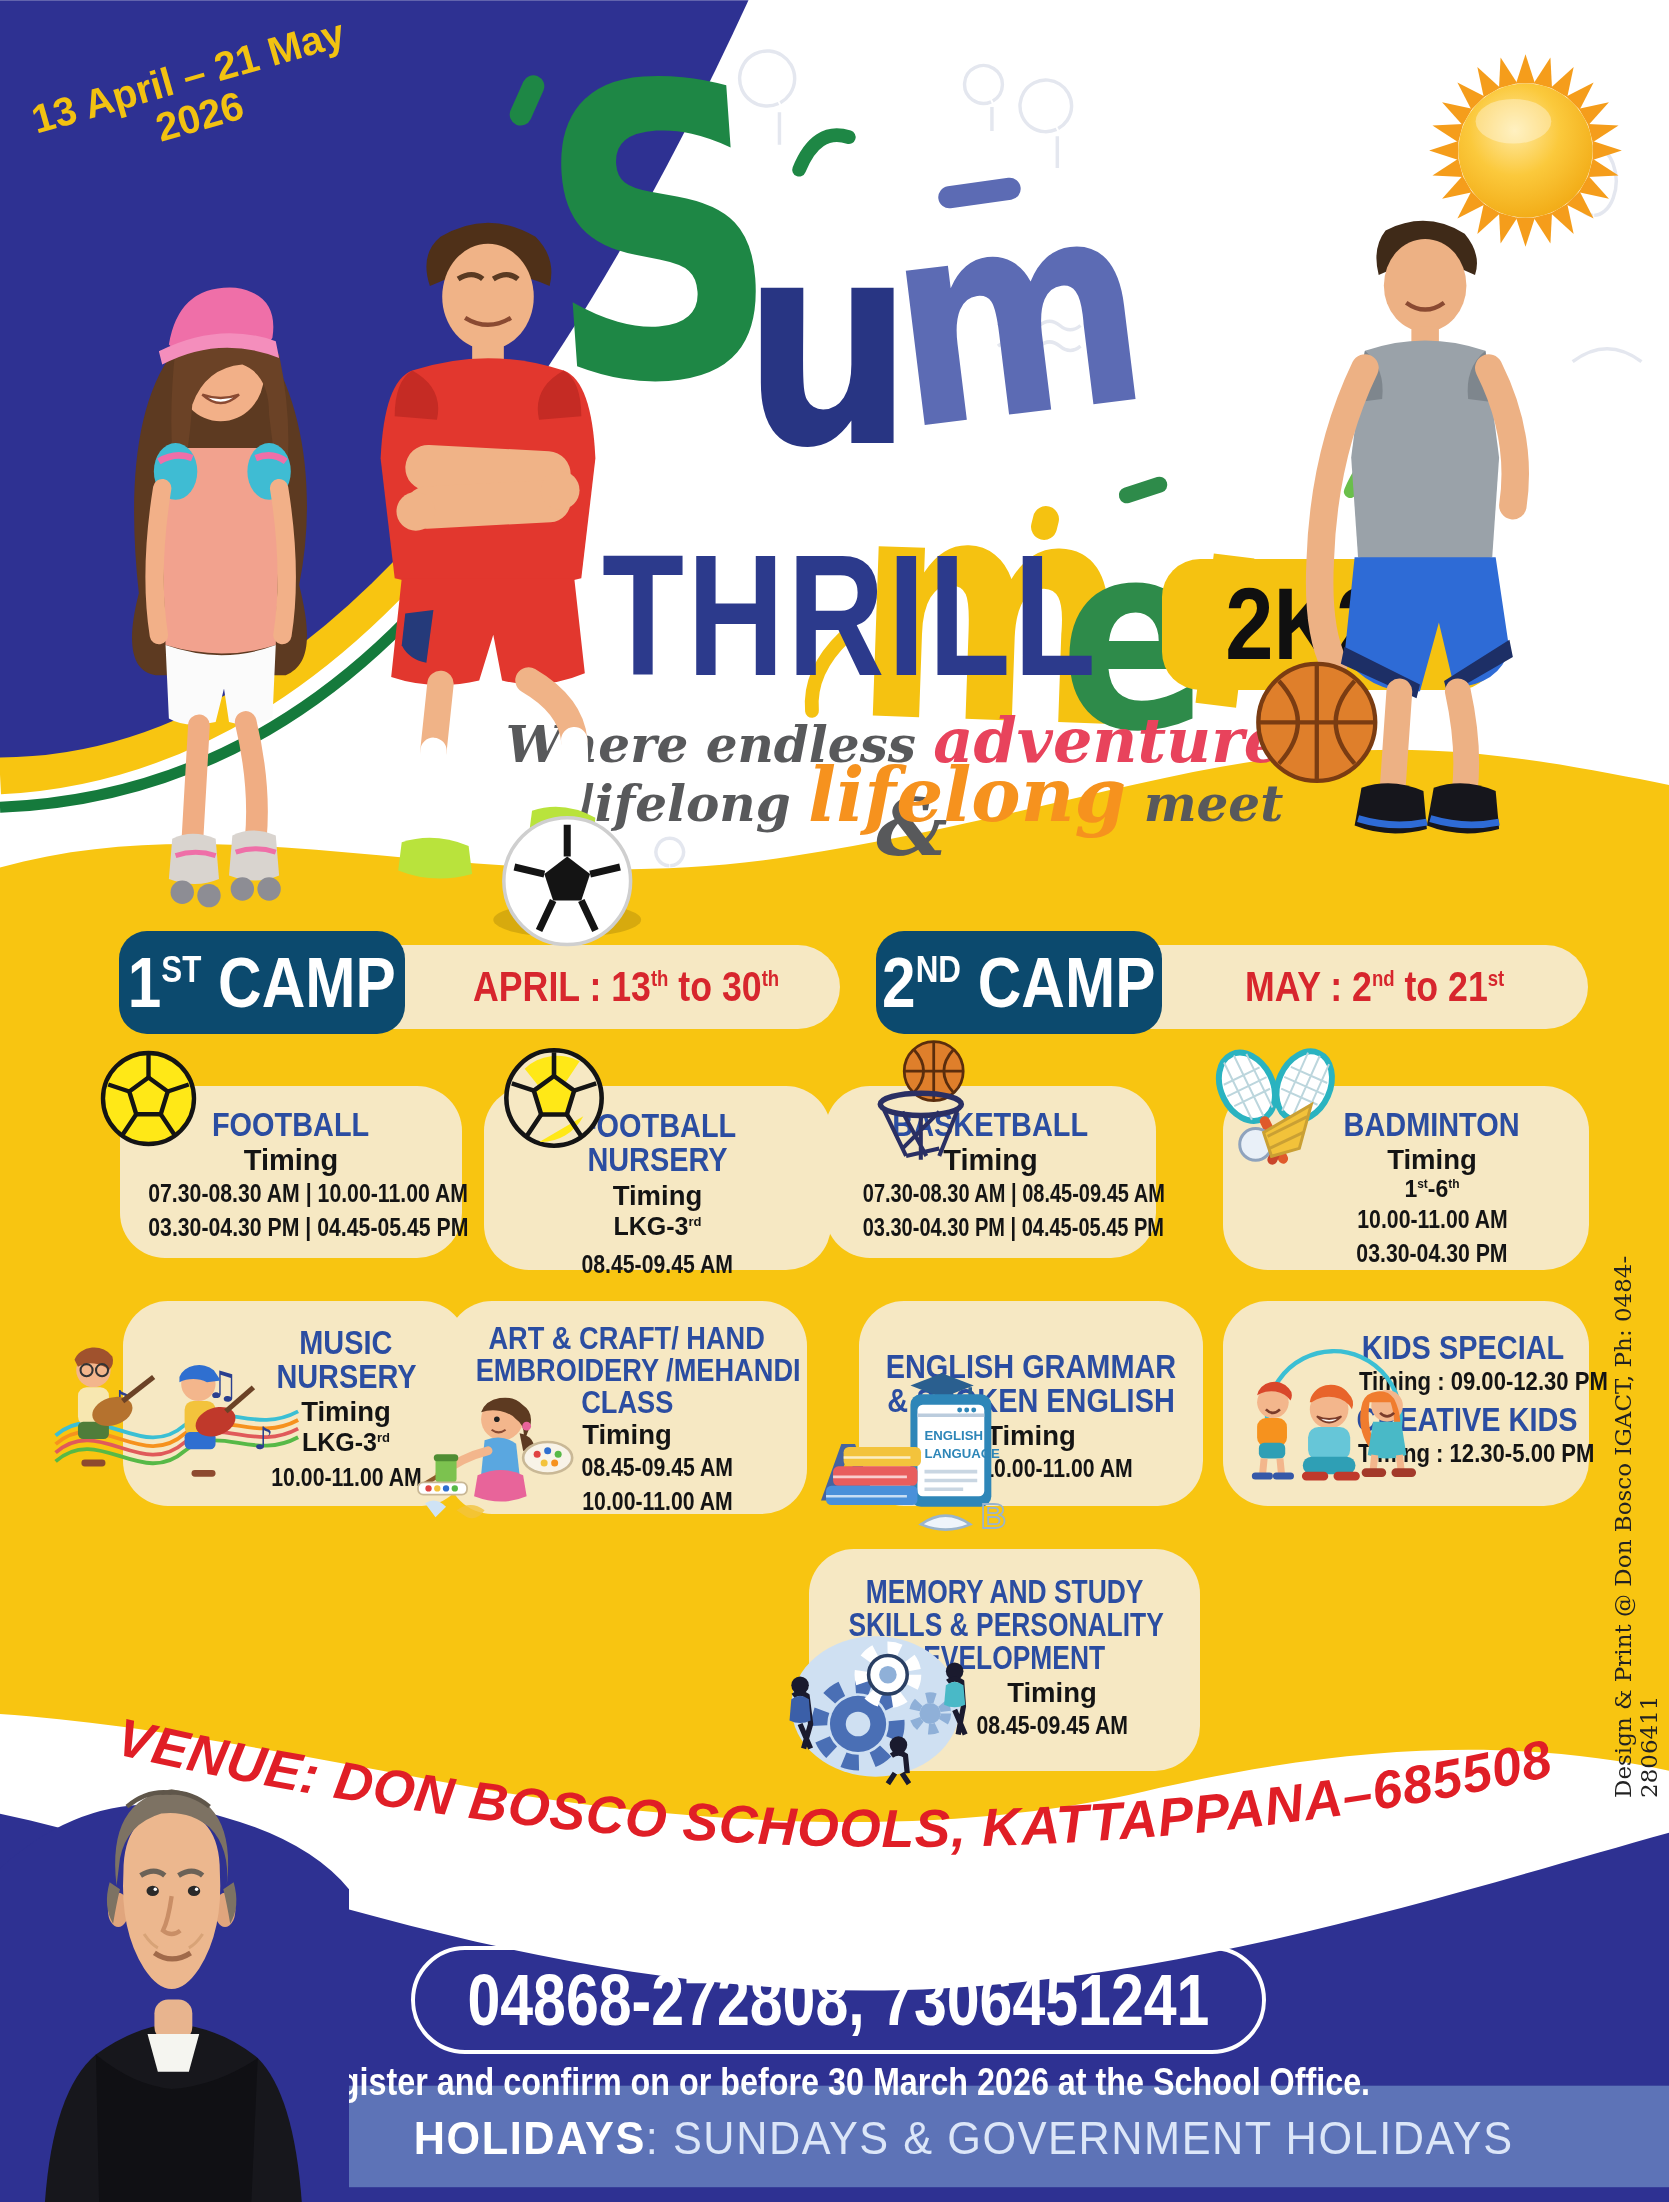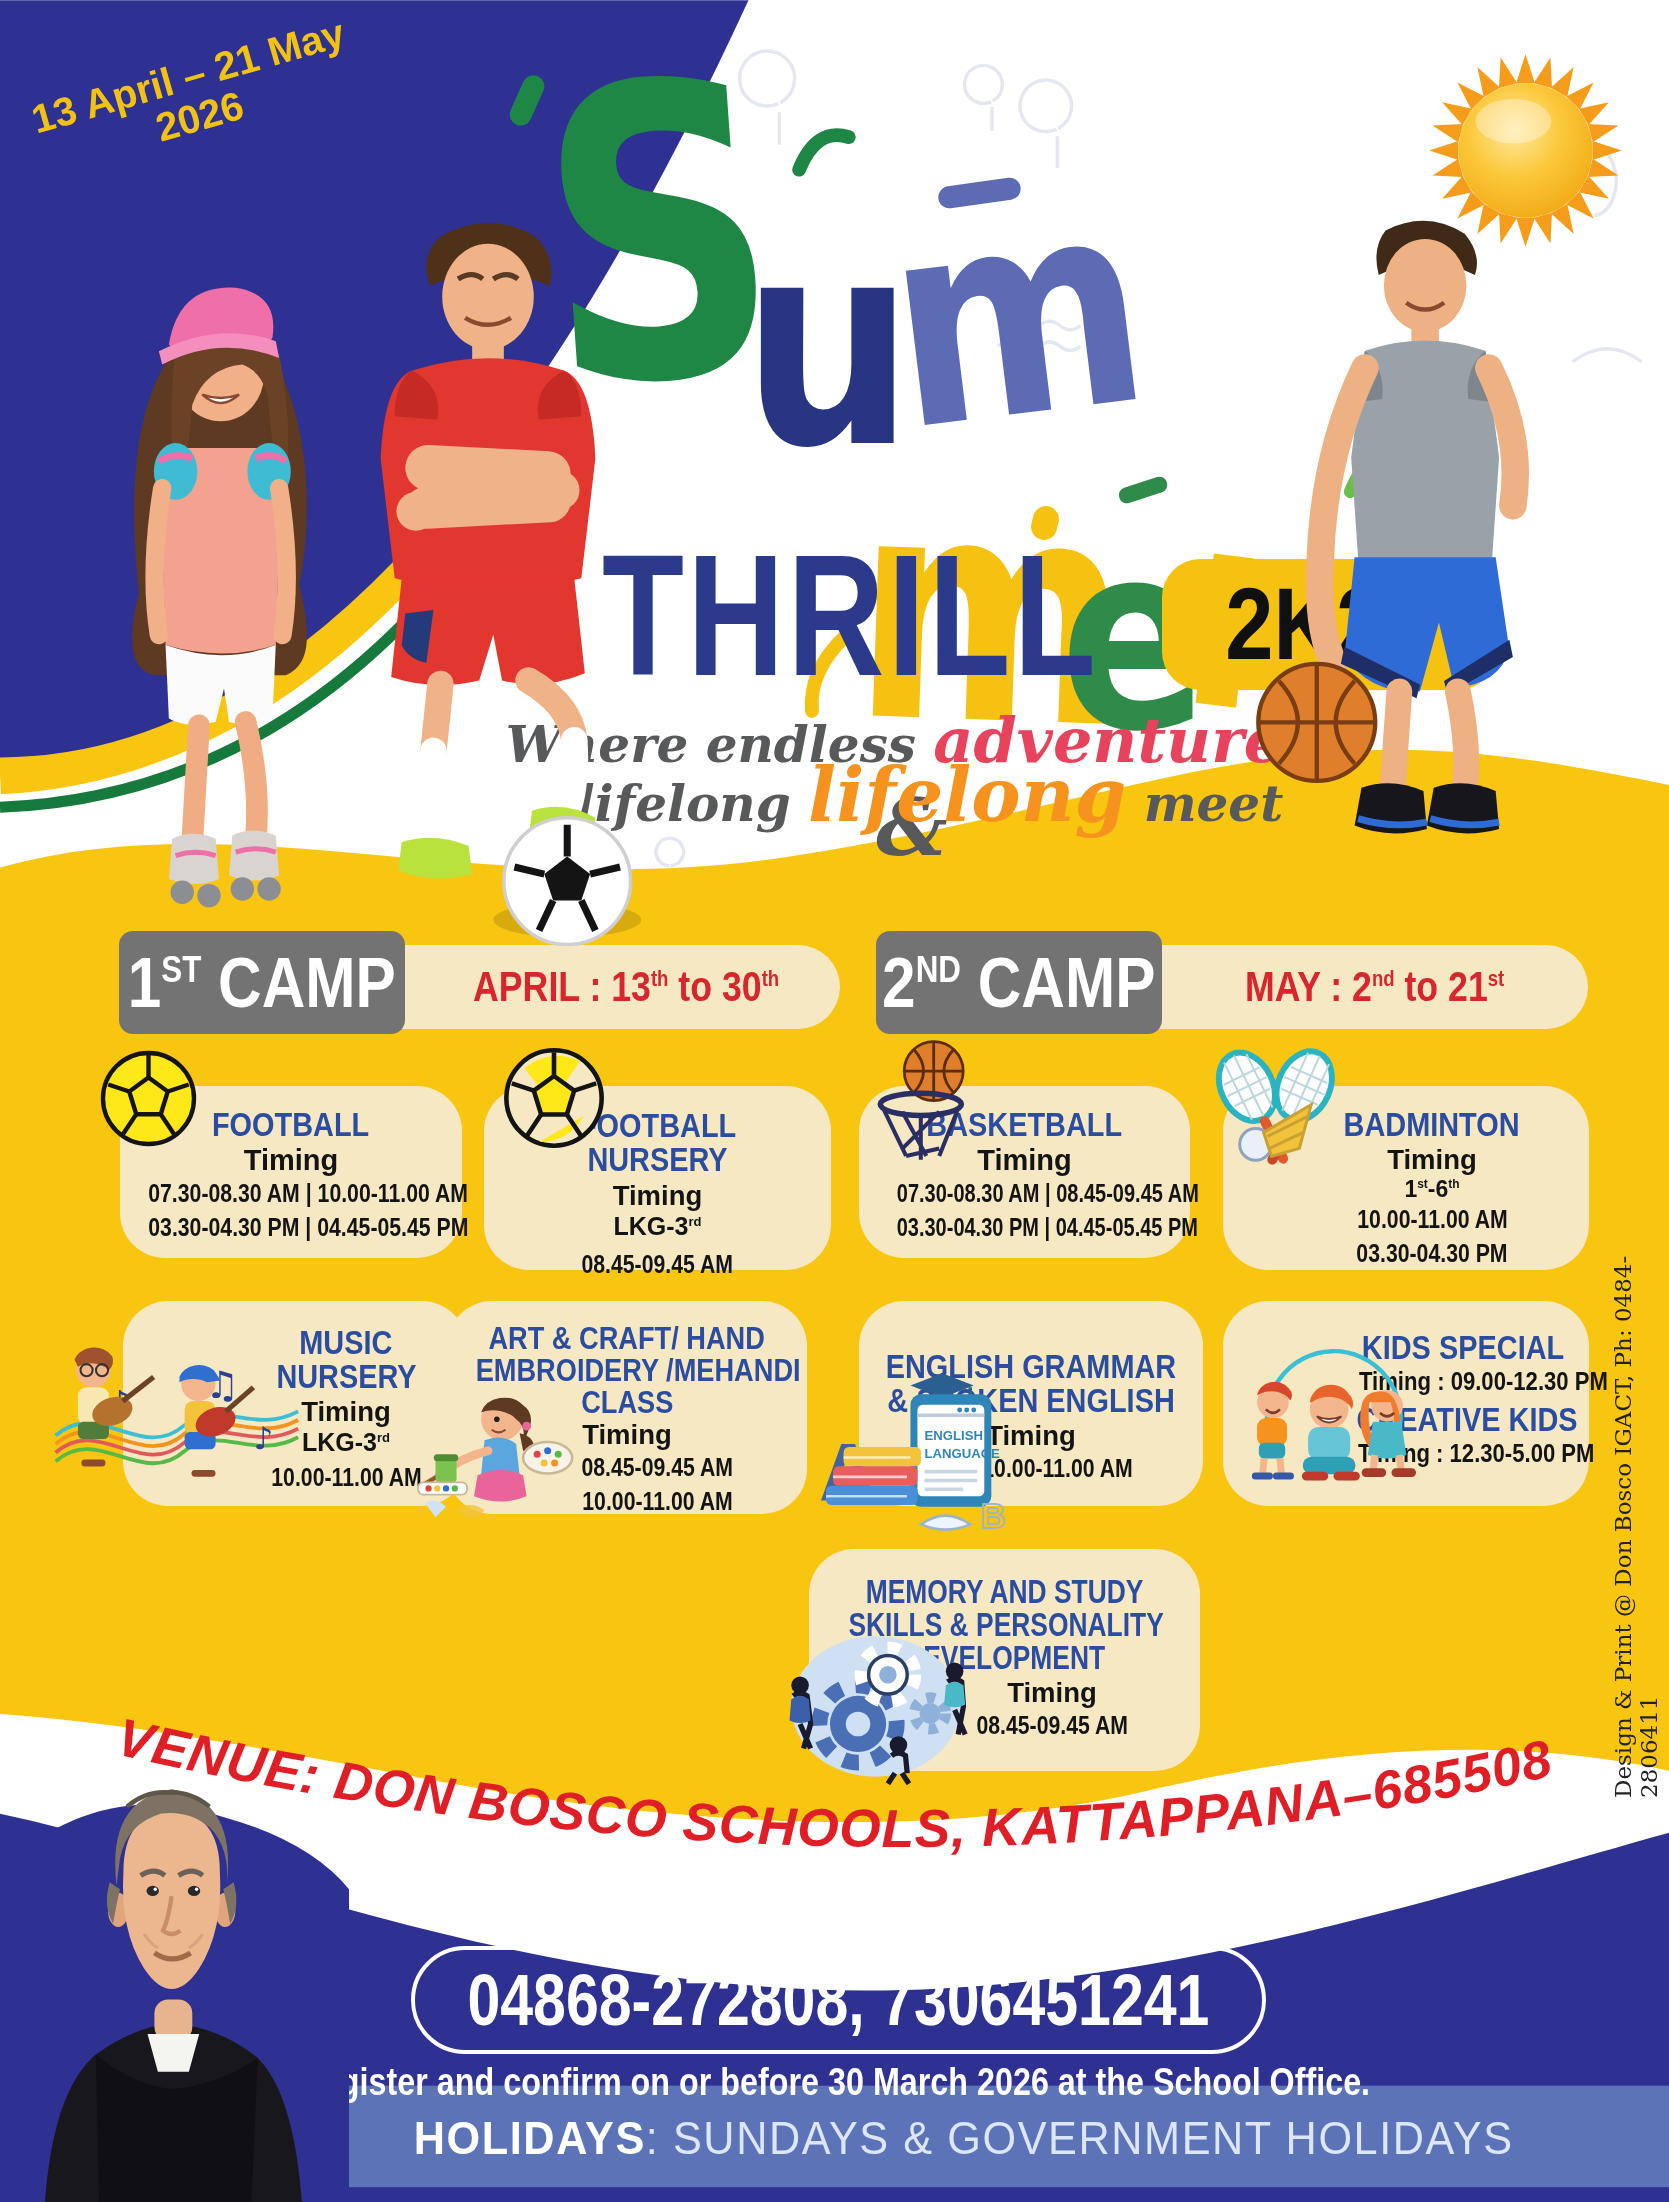--- a/index.html
+++ b/index.html
@@ -27,21 +27,21 @@
   .tag{font-family:"DejaVu Serif","Liberation Serif",serif;font-style:italic;font-weight:bold;color:#58595b;}
   .tag1{left:482px;top:688px;width:860px;text-align:center;font-size:50px;}
   .tag2{left:482px;top:752px;width:895px;text-align:center;font-size:50px;}
   .adv{color:#e8435c;font-size:62px;}
   .mem{color:#f6921e;font-size:74px;}
   .amp{font-size:79px;}
 
   
   .camp-pill{position:absolute;background:#f6e8c3;border-radius:43px;height:84px;display:flex;align-items:center;}
   .camp-pill .dates{color:#d7262d;font-weight:bold;font-size:42px;width:100%;text-align:center;}
-  .camp-box{position:absolute;background:#737373;border-radius:14px;width:286px;height:103px;
+  .camp-box{position:absolute;background:#0c4a6e;border-radius:28px;width:286px;height:103px;
             display:flex;align-items:center;justify-content:center;color:#fff;font-weight:bold;font-size:71px;}
   sup{font-size:.52em;vertical-align:super;letter-spacing:0;}
 
   
   .card{position:absolute;background:#f6e8c3;border-radius:45px;color:#141414;text-align:center;box-sizing:border-box;}
   .ct{color:#2b4da1;font-weight:bold;font-size:34px;line-height:1.0;}
   .tlab{font-weight:bold;font-size:29px;margin-top:3.4px;}
   .tline{font-weight:bold;font-size:25px;line-height:1.35;}
   .grade{font-weight:bold;font-size:25px;}
 
@@ -260,21 +260,21 @@
   </div>
 
   <div class="card" style="left:484px;top:1086px;width:347px;height:184px;padding-top:22.4px;">
     <div class="ct"><span class="cx">FOOTBALL</span><br>
       <span class="cx">NURSERY</span></div>
     <div class="tlab" style="font-size:27.5px;">Timing</div>
     <div class="grade"><span>LKG-3</span><sup>rd</sup></div>
     <div class="tline" style="margin-top:6.9px;"><span class="cx">08.45-09.45 AM</span></div>
   </div>
 
-  <div class="card" style="left:859px;top:1086px;width:331px;height:172px;padding-top:20.6px;">
+  <div class="card" style="left:825px;top:1086px;width:331px;height:172px;padding-top:20.6px;">
     <div class="ct"><span class="cx">BASKETBALL</span></div>
     <div class="tlab">Timing</div>
     <div class="tline"><span class="cx" style="transform:scaleX(.8);">07.30-08.30 AM | 08.45-09.45 AM</span></div>
     <div class="tline"><span class="cx" style="transform:scaleX(.8);">03.30-04.30 PM | 04.45-05.45 PM</span></div>
   </div>
 
   <div class="card" style="left:1223px;top:1086px;width:366px;height:184px;padding-top:20.6px;padding-left:52px;">
     <div class="ct"><span class="cx">BADMINTON</span></div>
     <div class="tlab" style="font-size:27.5px;">Timing</div>
     <div class="grade" style="font-size:23px;"><span>1</span><sup>st</sup><span>-6</span><sup>th</sup></div>

